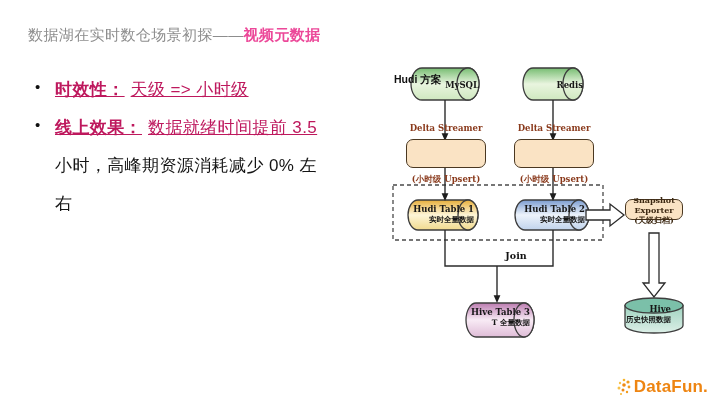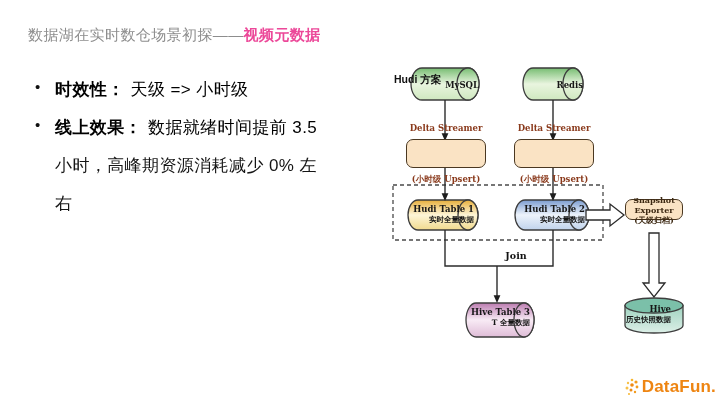--- a/index.html
+++ b/index.html
@@ -2,41 +2,41 @@
 <html><head>
 <meta charset="utf-8">
 <style>
   html,body{margin:0;padding:0;}
   body{width:720px;height:405px;background:#ffffff;overflow:hidden;position:relative;
        font-family:"Liberation Sans",sans-serif;}
   .title{position:absolute;left:28px;top:26px;font-size:15px;letter-spacing:.4px;
          color:#8d8d8d;white-space:nowrap;}
   .title .em{font-weight:700;color:#ec4899;}
   .bullet-row{position:absolute;left:30px;width:330px;padding-left:25px;font-size:17px;
-              color:#000000;letter-spacing:.4px;white-space:nowrap;}
+              color:#be185d;letter-spacing:.4px;white-space:nowrap;text-decoration:underline;}
   .bullet-row::before{content:"•";position:absolute;left:5px;top:0;font-size:15px;color:#111;}
   .b-label{font-weight:700;margin-right:6px;}
   .bullet-cont{position:absolute;left:55px;width:320px;font-size:17px;color:#151515;
                letter-spacing:.4px;white-space:nowrap;}
   .dsvg{position:absolute;left:340px;top:55px;z-index:1;}
   .scheme{position:absolute;left:347px;top:73px;width:70px;font-size:10.5px;font-weight:700;
           color:#111;z-index:3;padding-left:47px;}
   .dlabel{position:absolute;text-align:right;font-family:"DejaVu Serif",serif;font-weight:700;
           color:#161616;z-index:3;}
   .l1{font-size:8.5px;line-height:11px;}
   .l2{font-size:7.5px;line-height:10px;}
   .pbox{position:absolute;z-index:2;background:#fae3c4;border:1.4px solid #4a3822;border-radius:7px;
         display:flex;flex-direction:column;align-items:center;justify-content:center;text-align:center;
         font-family:"DejaVu Serif",serif;font-weight:700;box-sizing:border-box;}
   .delta{left:406px;top:139px;width:80px;height:29px;color:#8a3a1c;font-size:8.5px;line-height:11px;gap:40px;}
   .delta2{left:514px;}
   .snap{left:625px;top:199px;width:58px;height:21px;color:#3c2812;font-size:8px;line-height:10px;}
   .join{position:absolute;left:494px;top:250px;width:44px;text-align:center;z-index:3;
         font-family:"DejaVu Serif",serif;font-weight:700;font-size:9.5px;color:#111;}
-  .logo{position:absolute;right:4px;bottom:8px;display:flex;align-items:flex-start;gap:1px;z-index:3;}
+  .logo{position:absolute;right:12px;bottom:8px;display:flex;align-items:flex-start;gap:1px;z-index:3;}
   .logo-text{font-weight:700;font-size:17px;color:#ee8512;letter-spacing:.2px;
              font-family:"Liberation Sans",sans-serif;}
 </style>
 </head>
 <body>
 
 <div class="title">
   <span>数据湖在实时数仓场景初探——</span><span class="em">视频元数据</span>
 </div>
 

